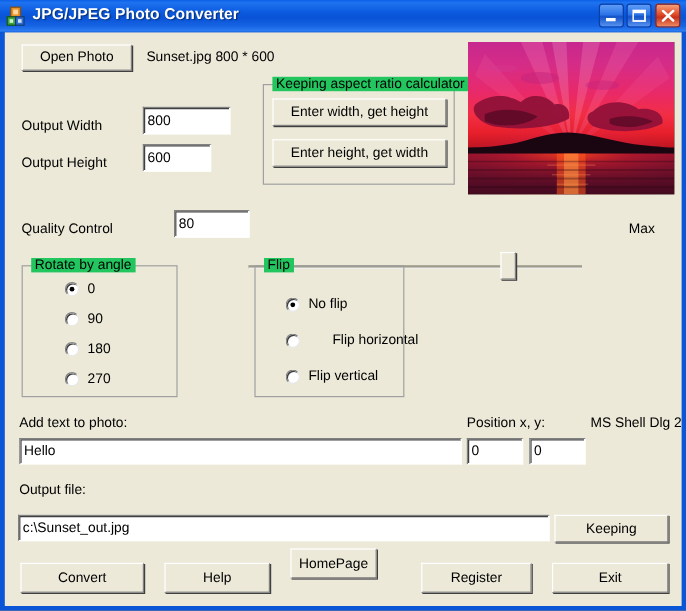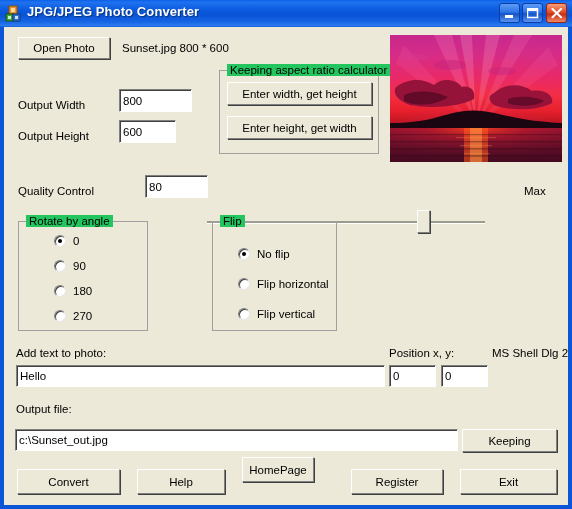--- a/index.html
+++ b/index.html
@@ -355,21 +355,21 @@
       </div>
     </div>
 
     <div class="group" style="left:208px; top:194px; width:125px; height:110px;">
       <div class="group-title">Flip</div>
 
       <div class="radio-row" style="left:25px; top:26px;">
         <span class="radio-dot on"></span>
         <span class="radio-label">No flip</span>
       </div>
-      <div class="radio-row" style="left:25px; top:56px;">
+      <div class="radio-row" style="left:25px; top:56px;gap:20px;">
         <span class="radio-dot"></span>
         <span class="radio-label">Flip horizontal</span>
       </div>
       <div class="radio-row" style="left:25px; top:86px;">
         <span class="radio-dot"></span>
         <span class="radio-label">Flip vertical</span>
       </div>
     </div>
 
     <div class="lbl" style="left:12px; top:320px;">Add text to photo:</div>

